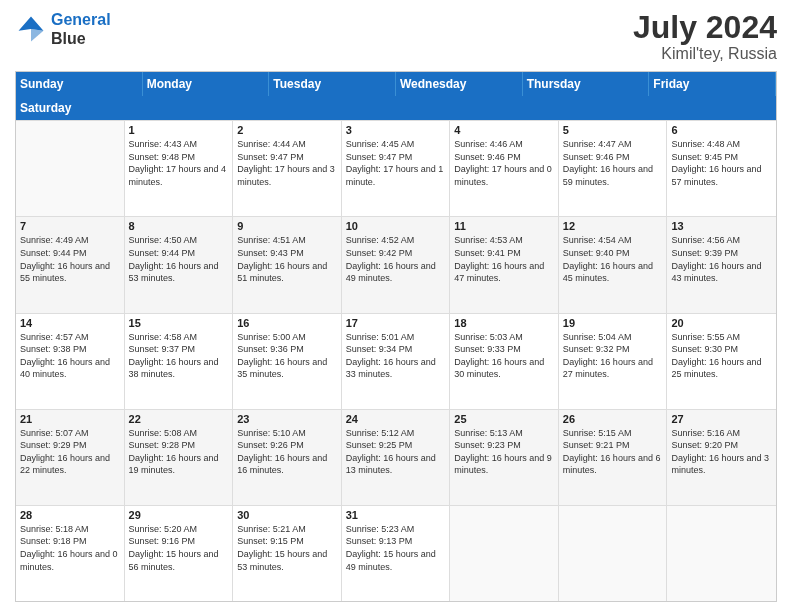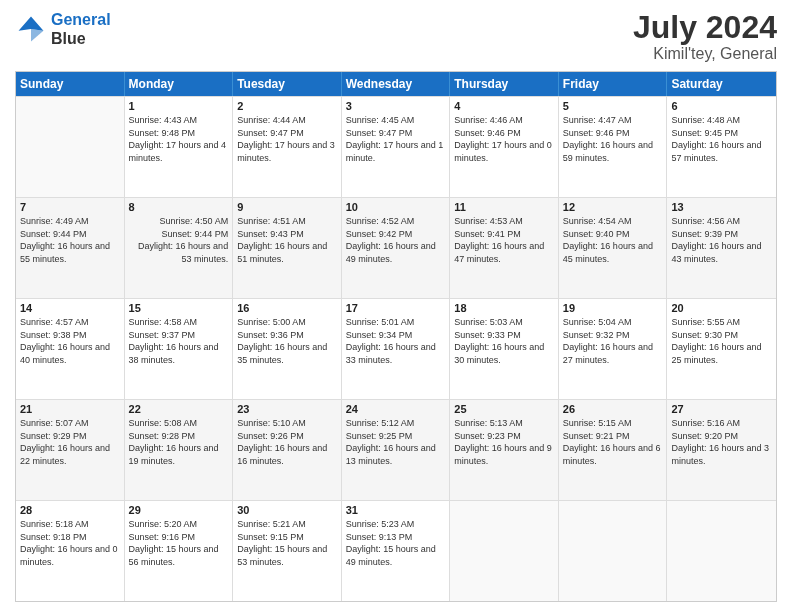--- a/index.html
+++ b/index.html
@@ -56,21 +56,21 @@
       color: #555;
     }
     .calendar {
       flex: 1;
       display: flex;
       flex-direction: column;
       border: 1px solid #ccc;
     }
     .cal-header {
       display: grid;
-      grid-template-columns: repeat(7, 1fr);
+      grid-template-columns: repeat(6, 1fr);
       background: #1a6fc4;
     }
     .cal-header-cell {
       color: white;
       font-size: 12px;
       font-weight: bold;
       padding: 5px 4px;
       text-align: left;
       border-right: 1px solid #3a8fd4;
     }
@@ -121,21 +121,21 @@
         <polygon points="18,4 32,20 18,18 4,20" fill="#1a6fc4"></polygon>
         <polygon points="18,18 32,20 18,32" fill="#1a6fc4" opacity="0.5"></polygon>
       </svg>
       <div class="logo-text">
         <div><span>General</span></div>
         <div>Blue</div>
       </div>
     </div>
     <div class="title-block">
       <div class="month-year">July 2024</div>
-      <div class="location">Kimil'tey, General</div>
+      <div class="location">Kimil'tey, Russia</div>
     </div>
   </div>
 
   <div class="calendar">
     <div class="cal-header">
     <div class="cal-header-cell">Sunday</div>
         <div class="cal-header-cell">Monday</div>
         <div class="cal-header-cell">Tuesday</div>
         <div class="cal-header-cell">Wednesday</div>
         <div class="cal-header-cell">Thursday</div>
@@ -184,21 +184,21 @@
         </div>
         <div class="cal-row alt-row">
           <div class="cal-cell">
             <div class="day-number">7</div>
             <div class="day-info" style="white-space: pre-line;">Sunrise: 4:49 AM
 Sunset: 9:44 PM
 Daylight: 16 hours and 55 minutes.</div>
           </div>
           <div class="cal-cell">
             <div class="day-number">8</div>
-            <div class="day-info" style="white-space: pre-line; text-align: right;">Sunrise: 4:50 AM
+            <div class="day-info" style="white-space: pre-line;">Sunrise: 4:50 AM
 Sunset: 9:44 PM
 Daylight: 16 hours and 53 minutes.</div>
           </div>
           <div class="cal-cell">
             <div class="day-number">9</div>
             <div class="day-info" style="white-space: pre-line;">Sunrise: 4:51 AM
 Sunset: 9:43 PM
 Daylight: 16 hours and 51 minutes.</div>
           </div>
           <div class="cal-cell">

